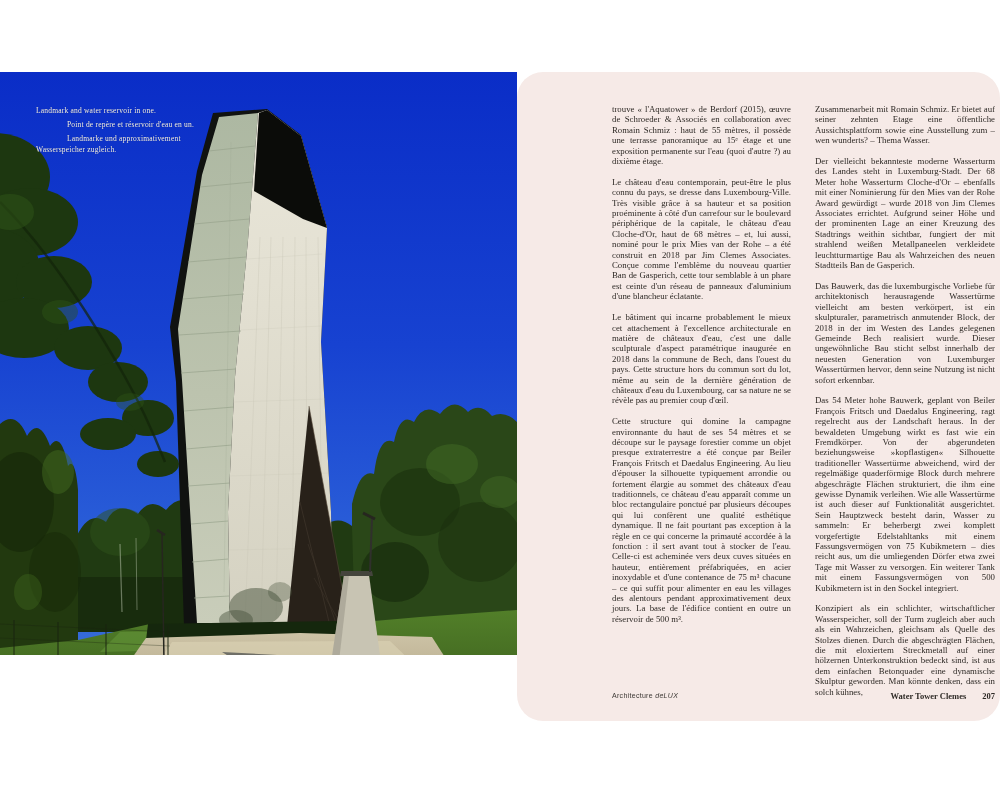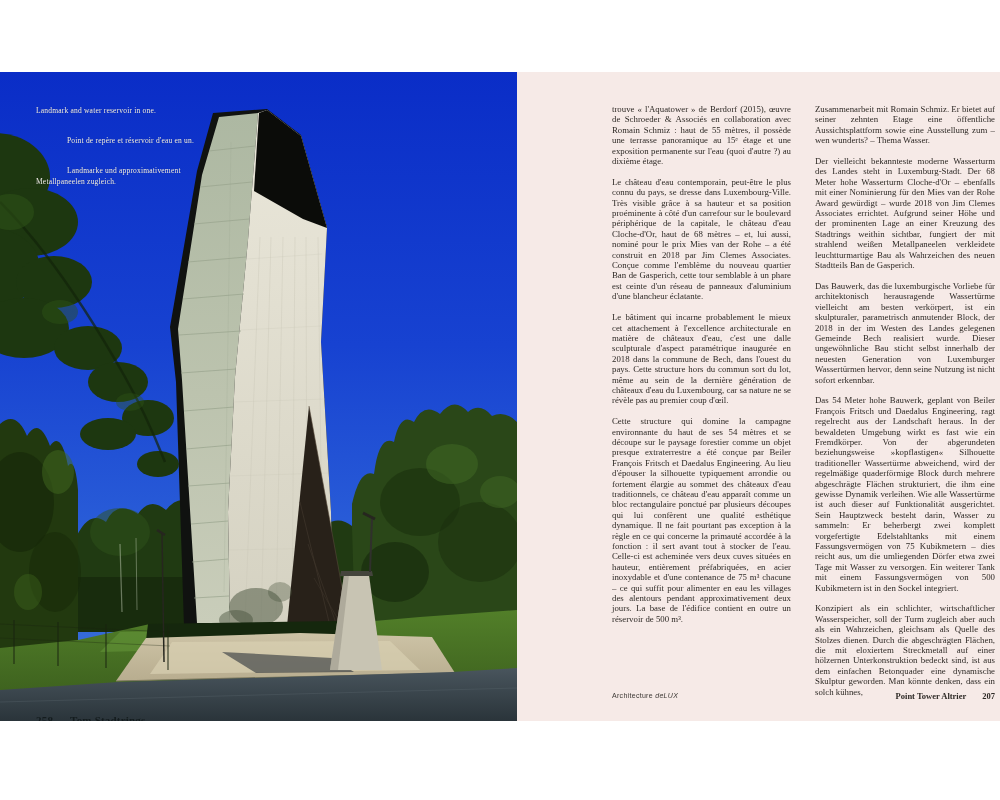--- a/index.html
+++ b/index.html
@@ -7,44 +7,45 @@
     width:1000px;height:800px;
     background:#ffffff;
     position:relative;
     overflow:hidden;
     font-family:"Liberation Serif","DejaVu Serif",serif;
   }
   .spread{position:absolute;left:0;top:72px;width:1000px;height:649px;}
 
   
   .page-left{
-    position:absolute;left:0;top:0;width:517px;height:649px;
+    position:absolute;left:0;top:0;width:517px;height:583px;
     overflow:hidden;background:#a16207;
   }
   .page-left svg{display:block;}
   .photo-caption{
     position:absolute;left:36px;top:33px;
     color:#f2efe6;
     font-size:7.5px;line-height:11px;
     letter-spacing:.2px;
     text-shadow:0 0 1px rgba(0,0,40,.35);
   }
-  .photo-caption .gap{margin-top:19px;padding-left:31px;}
+  .photo-caption .gap{margin-top:3px;padding-left:31px;}
   .photo-footer{
     position:absolute;left:36px;top:621px;
     display:flex;gap:17px;
     font-size:11px;font-weight:bold;color:#141c1e;
     letter-spacing:.2px;
     margin-top:21px;
   }
 
   
   .page-right{
     position:absolute;left:517px;top:0;width:483px;height:649px;
     background:#f6eae7;
+    border-radius:26px;
   }
   .col{
     position:absolute;top:32px;
     font-size:8.8px;line-height:10.4px;
     color:#2e2a26;
     text-align:justify;
   }
   .col p{margin:0 0 10.4px 0;}
   .col-fr{left:95px;width:179px;}
   .col-de{left:298px;width:180px;}
@@ -234,21 +235,21 @@
         <ellipse cx="10" cy="140" rx="24" ry="18" fill="#2f5517" opacity="0.5"></ellipse>
         <ellipse cx="60" cy="240" rx="18" ry="12" fill="#2f5517" opacity="0.45"></ellipse>
         <ellipse cx="130" cy="330" rx="14" ry="9" fill="#2f5517" opacity="0.4"></ellipse>
       </g>
     </svg>
 
     <div class="photo-caption">
       <div>Landmark and water reservoir in one.</div>
       <div class="gap">Point de repère et réservoir d'eau en un.</div>
       <div class="gap">Landmarke und approximativement</div>
-      <div>Metallpaneelen zugleich.</div>
+      <div>Wasserspeicher zugleich.</div>
     </div>
 
     <div class="photo-footer">
       <span>258</span>
       <span>Tom Stadtrings</span>
     </div>
   </div>
 
   <div class="page-right">
 
@@ -265,18 +266,18 @@
       <p>Das Bauwerk, das die luxemburgische Vorliebe für architektonisch herausragende Wassertürme vielleicht am besten verkörpert, ist ein skulpturaler, parametrisch anmutender Block, der 2018 in der im Westen des Landes gelegenen Gemeinde Bech realisiert wurde. Dieser ungewöhnliche Bau sticht selbst innerhalb der neuesten Generation von Luxemburger Wassertürmen hervor, denn seine Nutzung ist nicht sofort erkennbar.</p>
       <p>Das 54 Meter hohe Bauwerk, geplant von Beiler François Fritsch und Daedalus Engineering, ragt regelrecht aus der Landschaft heraus. In der bewaldeten Umgebung wirkt es fast wie ein Fremdkörper. Von der abgerundeten beziehungsweise »kopflastigen« Silhouette traditioneller Wassertürme abweichend, wird der regelmäßige quaderförmige Block durch mehrere abgeschrägte Flächen strukturiert, die ihm eine gewisse Dynamik verleihen. Wie alle Wassertürme ist auch dieser auf Funktionalität ausgerichtet. Sein Hauptzweck besteht darin, Wasser zu sammeln: Er beherbergt zwei komplett vorgefertigte Edelstahltanks mit einem Fassungsvermögen von 75 Kubikmetern – dies reicht aus, um die umliegenden Dörfer etwa zwei Tage mit Wasser zu versorgen. Ein weiterer Tank mit einem Fassungsvermögen von 500 Kubikmetern ist in den Sockel integriert.</p>
       <p>Konzipiert als ein schlichter, wirtschaftlicher Wasserspeicher, soll der Turm zugleich aber auch als ein Wahrzeichen, gleichsam als Quelle des Stolzes dienen. Durch die abgeschrägten Flächen, die mit eloxiertem Streckmetall auf einer hölzernen Unterkonstruktion bedeckt sind, ist aus dem einfachen Betonquader eine dynamische Skulptur geworden. Man könnte denken, dass ein solch kühnes,</p>
     </div>
 
     <div class="footer-series">
       <span>Architecture </span><em>deLUX</em>
     </div>
 
     <div class="footer-article">
-      <span>Point Tower Altrier</span>
+      <span>Water Tower Clemes</span>
       <span>207</span>
     </div>
   </div>
 
 </div>
 
 </body></html>

